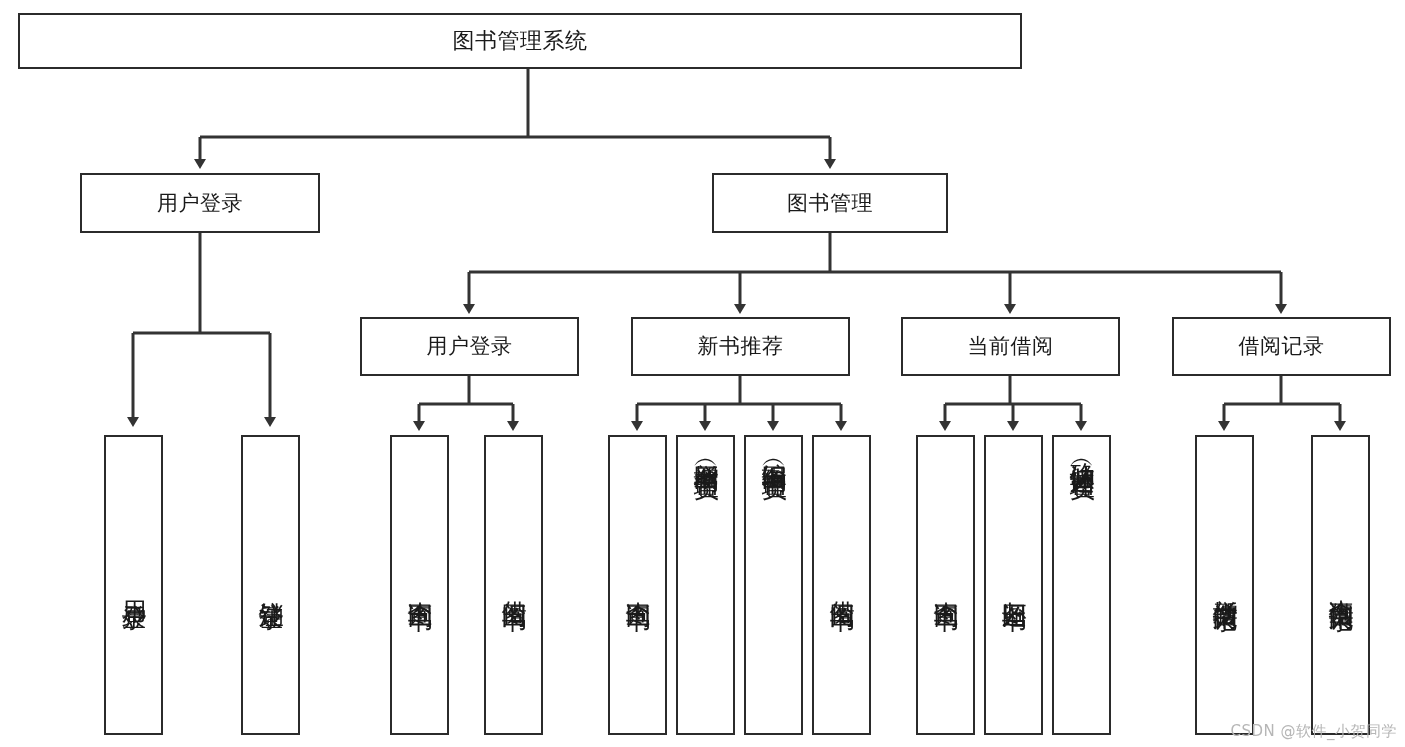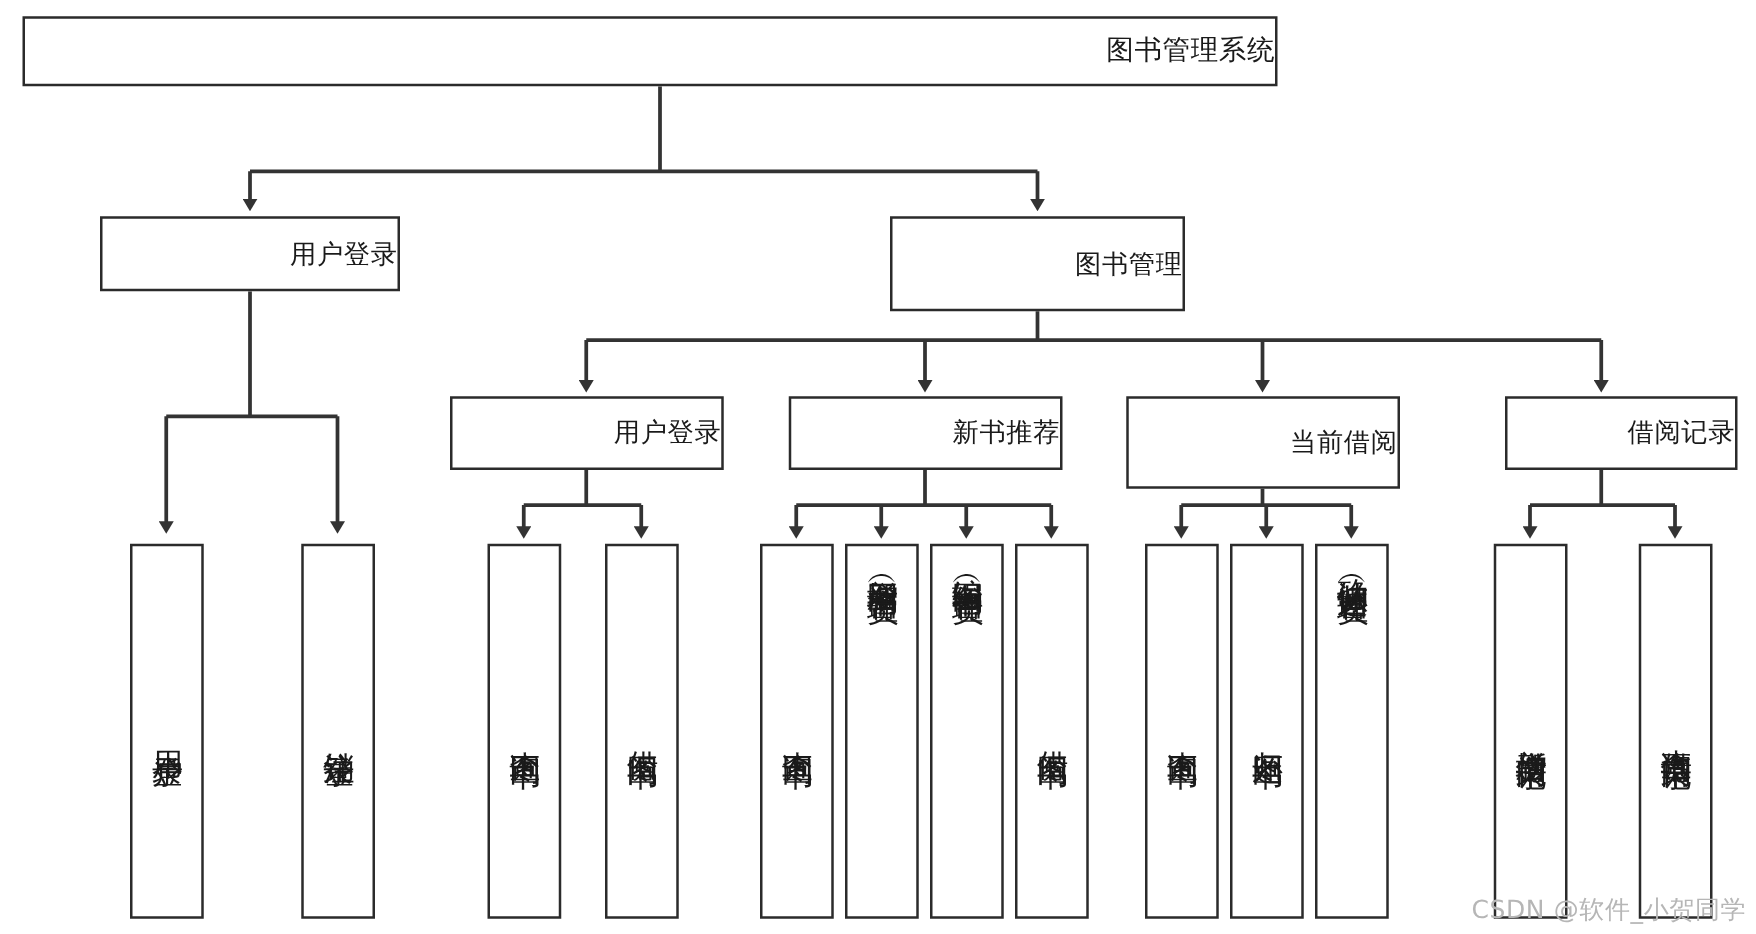--- a/index.html
+++ b/index.html
@@ -25,21 +25,21 @@
     width: 1405px;
     height: 747px;
   }
   .node {
     position: absolute;
     box-sizing: border-box;
     border: 2px solid #2b2b2b;
     background: #ffffff;
     display: flex;
     align-items: center;
-    justify-content: flex-end;
+    justify-content: center;
     color: #1a1a1a;
   }
   .node .label {
     display: block;
     text-align: center;
     line-height: 1.18;
     white-space: nowrap;
   }
   
   .node.horiz .label {
@@ -64,21 +64,21 @@
     white-space: nowrap;
     max-height: 100%;
   }
   .node.vert.tall .label {
     align-self: flex-start;
   }
   #watermark {
     position: absolute;
     right: 8px;
     bottom: 6px;
-    font-size: 20px;
+    font-size: 15px;
     color: #b6b6b6;
     letter-spacing: 0.5px;
     white-space: nowrap;
     pointer-events: none;
   }
 </style>
 </head>
 <body>
 
 <div id="diagram-root">
@@ -133,34 +133,34 @@
     </g>
   </svg>
 
   <div class="node horiz root" style="left:18px; top:13px; width:1004px; height:56px;">
     <span class="label">图书管理系统</span>
   </div>
 
   <div class="node horiz" style="left:80px; top:173px; width:240px; height:60px;">
     <span class="label">用户登录</span>
   </div>
-  <div class="node horiz" style="left:712px; top:173px; width:236px; height:76px;">
+  <div class="node horiz" style="left:712px; top:173px; width:236px; height:60px;">
     <span class="label">图书管理</span>
   </div>
 
   <div class="node horiz" style="left:360px; top:317px; width:219px; height:59px;">
     <span class="label">用户登录</span>
   </div>
   <div class="node horiz" style="left:631px; top:317px; width:219px; height:59px;">
     <span class="label">新书推荐</span>
   </div>
-  <div class="node horiz" style="left:901px; top:317px; width:219px; height:74px;">
+  <div class="node horiz" style="left:901px; top:317px; width:219px; height:59px;">
     <span class="label">当前借阅</span>
   </div>
-  <div class="node horiz" style="left:1204px; top:317px; width:186px; height:59px;">
+  <div class="node horiz" style="left:1172px; top:317px; width:219px; height:59px;">
     <span class="label">借阅记录</span>
   </div>
 
   <div class="node vert" style="left:104px; top:435px; width:59px; height:300px;">
     <span class="label">用户登录</span>
   </div>
   <div class="node vert" style="left:241px; top:435px; width:59px; height:300px;">
     <span class="label">注销登录</span>
   </div>
 

